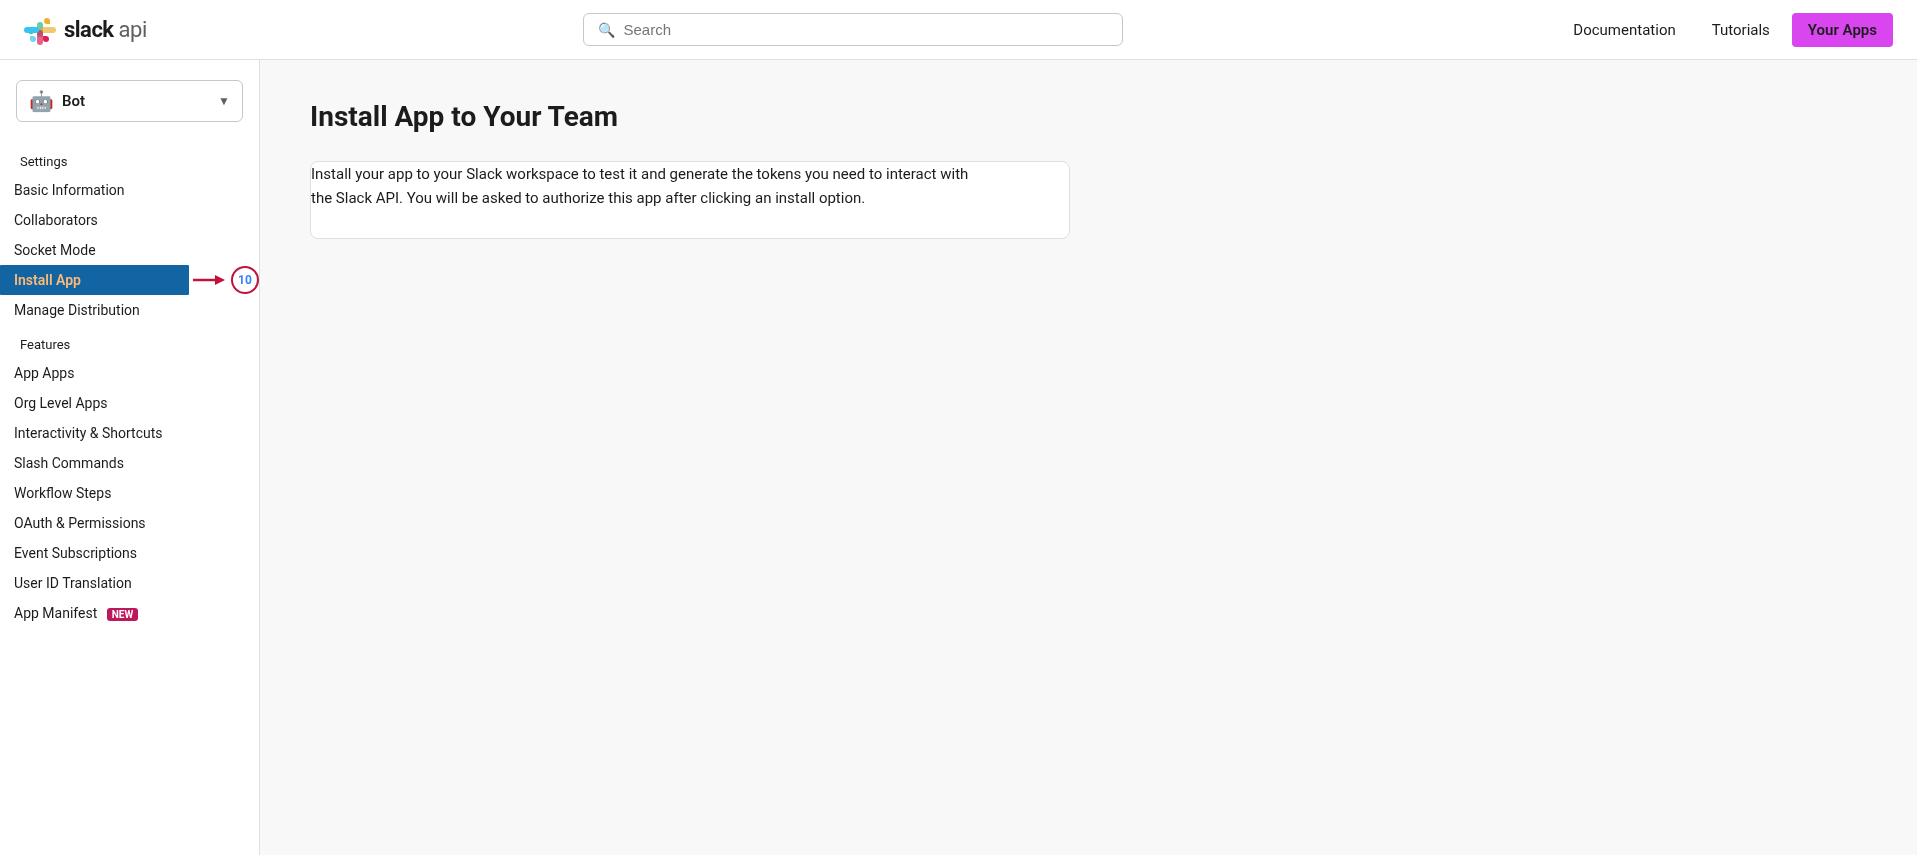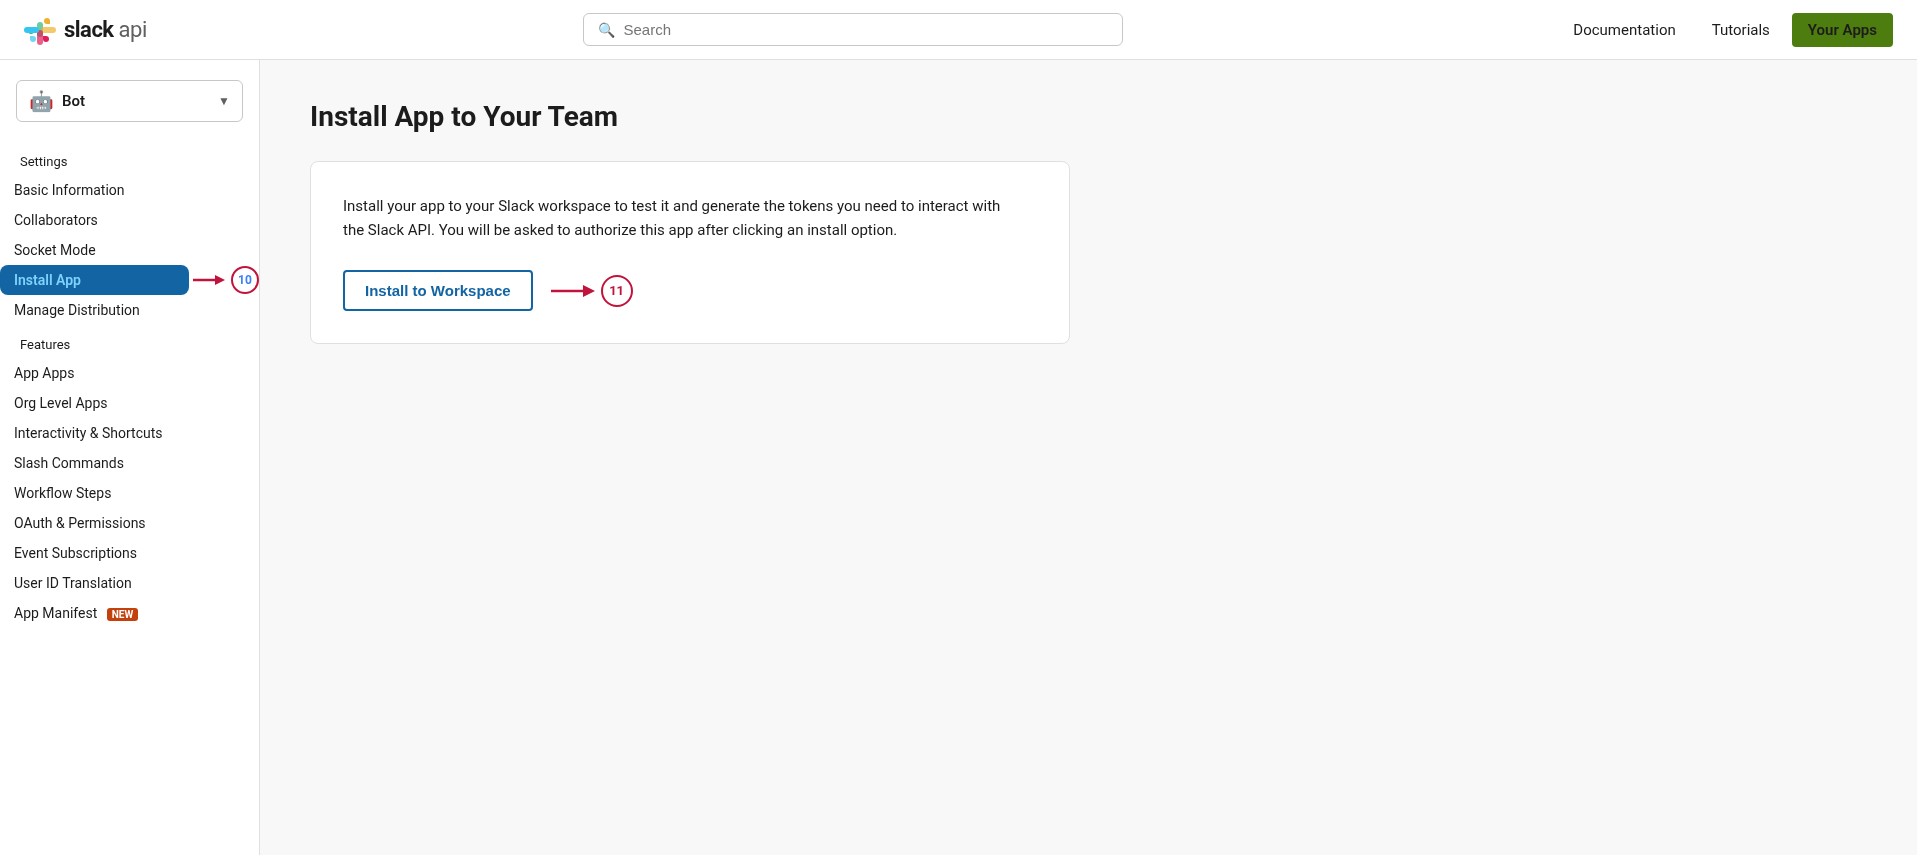--- a/index.html
+++ b/index.html
@@ -22,21 +22,21 @@
     }
     .search-box {
       width: 100%; display: flex; align-items: center; gap: 8px;
       border: 1px solid #c7c7c7; border-radius: 6px; padding: 7px 14px;
       background: #fff;
     }
     .search-icon { color: #888; font-size: 14px; }
     .search-input { border: none; outline: none; font-size: 15px; color: #888; width: 100%; background: transparent; }
     .header-nav { display: flex; align-items: flex-end; gap: 8px; }
     .nav-link { font-size: 15px; color: #1d1c1d; text-decoration: none; padding: 8px 14px; border-radius: 4px; cursor: pointer; }
-    .nav-link-active { background: #4d7c0f; font-weight: 600; padding: 8px 16px; border-radius: 4px; }
+    .nav-link-active { background: #d946ef; font-weight: 600; padding: 8px 16px; border-radius: 4px; }
 
     
     .layout { display: flex; min-height: calc(100vh - 60px); }
 
     
     .sidebar {
       width: 260px; min-width: 260px; background: #fff;
       border-right: 1px solid #e0e0e0; padding: 20px 0;
     }
     .app-selector {
@@ -51,36 +51,36 @@
 
     .sidebar-section-label {
       font-size: 13px; font-weight: 400; color: #1d1c1d;
       padding: 12px 20px 6px; text-transform: none; letter-spacing: 0;
     }
     .sidebar-item {
       display: block; padding: 7px 14px; font-size: 14px;
       color: #1d1c1d; text-decoration: none; cursor: pointer;
     }
     .sidebar-item-active {
-      background: #1264a3; color: #7dd3fc; font-weight: 600;
-      border-radius: 8px;
+      background: #1264a3; color: #fdba74; font-weight: 600;
+      border-radius: 1px;
     }
     .badge-new {
       display: inline-block; font-size: 10px; font-weight: 700;
-      background: #c2410c; color: #fff; border-radius: 3px;
+      background: #be185d; color: #fff; border-radius: 3px;
       padding: 1px 5px; margin-left: 6px; vertical-align: middle;
     }
 
     
     .main-content { flex: 1; padding: 40px 50px; background: #f8f8f8; }
     .page-title { font-size: 28px; font-weight: 700; color: #1d1c1d; margin-bottom: 28px; }
 
     .install-card {
       background: #fff; border: 1px solid #e0e0e0; border-radius: 8px;
-      padding: 32px; max-width: 760px;
+      max-width: 760px;
     }
     .install-description {
       font-size: 15px; color: #1d1c1d; line-height: 1.6;
       margin-bottom: 28px; max-width: 680px;
     }
 
     .install-btn-row { display: flex; align-items: center; gap: 18px; }
     .install-workspace-btn {
       border: 2px solid #1264a3; background: #fff; color: #1264a3;
       font-size: 15px; font-weight: 600; padding: 10px 20px;
@@ -201,26 +201,15 @@
       <span class="badge-new">NEW</span>
     </a>
   </aside>
 
   <main class="main-content">
     <h1 class="page-title">Install App to Your Team</h1>
 
     <div class="install-card">
       <p class="install-description">Install your app to your Slack workspace to test it and generate the tokens you need to interact with the Slack API. You will be asked to authorize this app after clicking an install option.</p>
 
-      <div class="install-btn-row">
-        <button class="install-workspace-btn">Install to Workspace</button>
-
-        <div class="annotation-arrow">
-          <svg width="44" height="22" viewBox="0 0 44 22" xmlns="http://www.w3.org/2000/svg">
-            <line x1="0" y1="11" x2="32" y2="11" stroke="#c0143c" stroke-width="2.5"></line>
-            <polygon points="32,5 44,11 32,17" fill="#c0143c"></polygon>
-          </svg>
-          <div class="step-circle">11</div>
-        </div>
-      </div>
     </div>
   </main>
 </div>
 
 </body></html>

